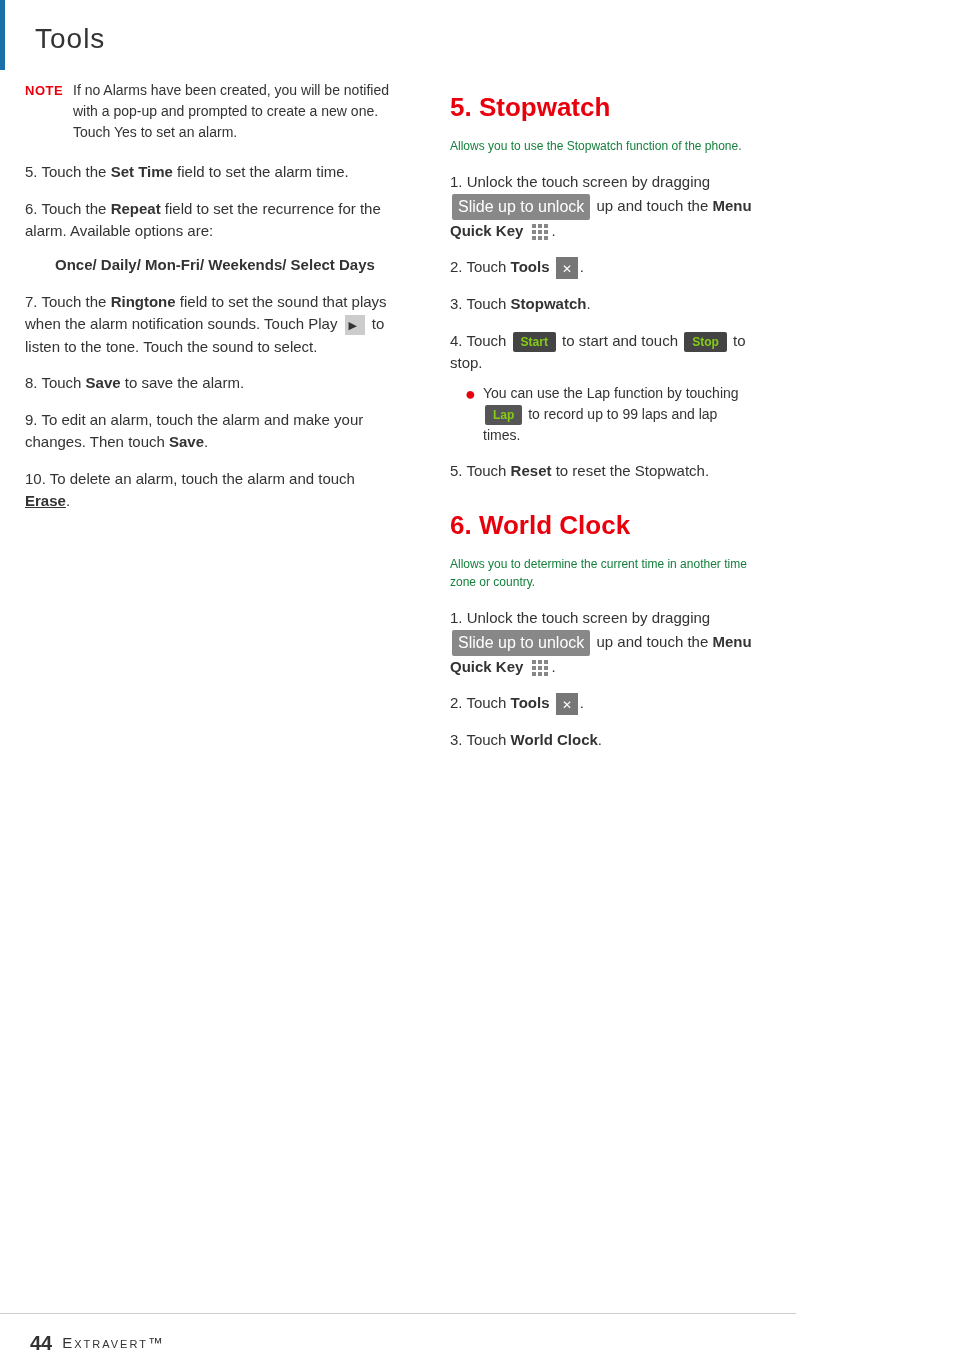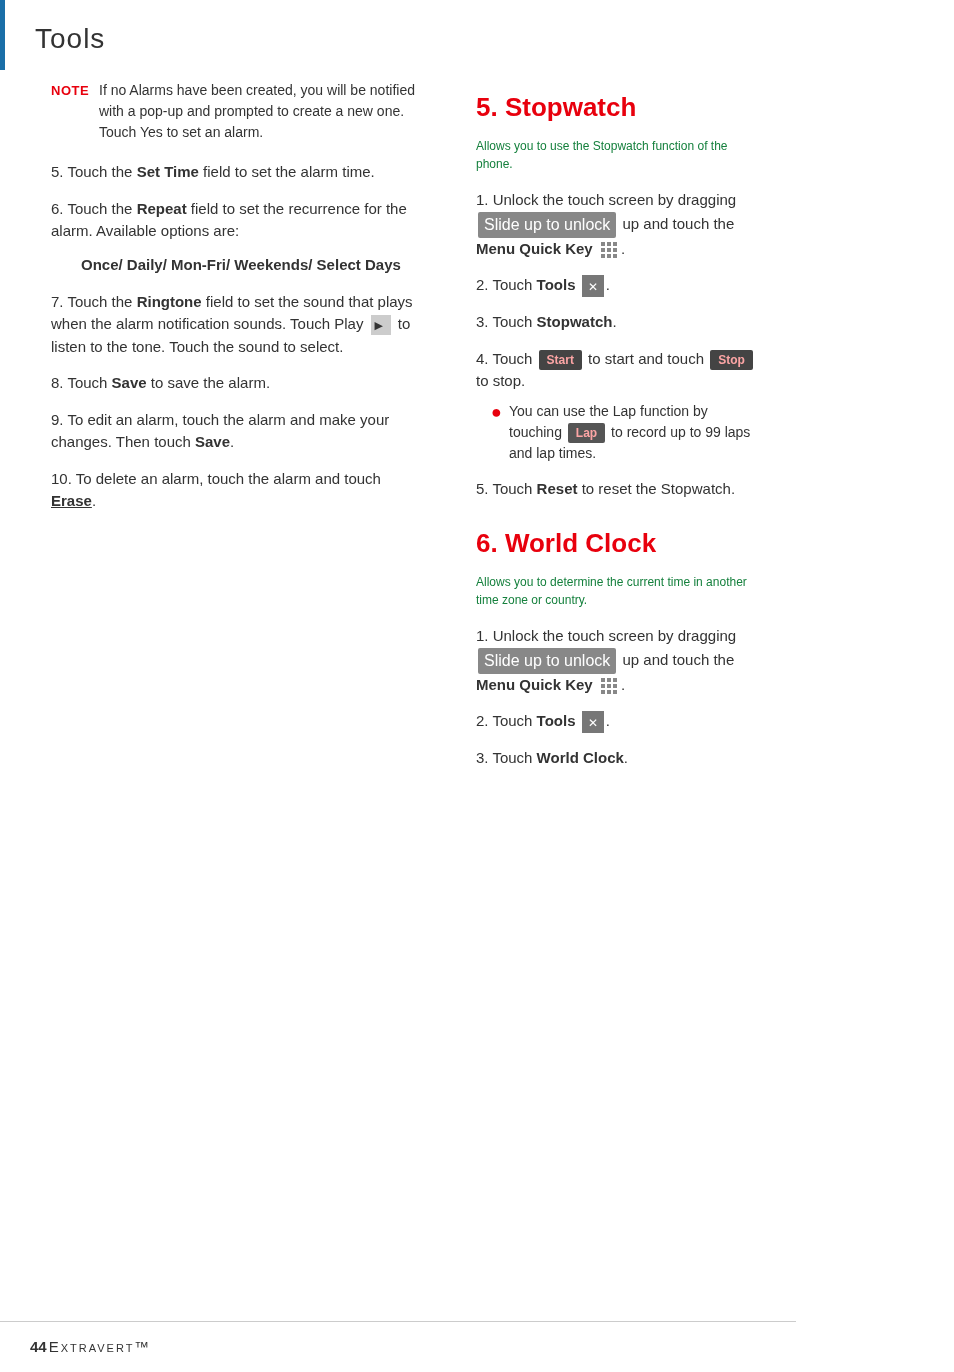--- a/index.html
+++ b/index.html
@@ -30,21 +30,21 @@
     .top-title {
       font-size: 28px;
       font-weight: 300;
       color: #333;
       letter-spacing: 1px;
     }
     
     .columns {
       display: flex;
       flex: 1;
-      padding: 0 20px 0 26px;
+      padding: 0 20px 0 0;
     }
     .col-left {
       width: 420px;
       padding: 0 20px 0 25px;
       flex-shrink: 0;
     }
     .col-right {
       flex: 1;
       padding: 0 20px 0 30px;
     }
@@ -97,21 +97,21 @@
     .section-desc {
       font-size: 12px;
       line-height: 1.5;
       color: #15803d;
       margin-bottom: 16px;
     }
     
     .btn-badge {
       display: inline-block;
       background: #555;
-      color: #fca5a5;
+      color: #84cc16;
       font-size: 12px;
       font-weight: 700;
       padding: 1px 8px;
       border-radius: 2px;
       margin: 0 2px;
       vertical-align: middle;
     }
     .btn-badge-start { background: #444; }
     .btn-badge-stop { background: #444; }
     .btn-badge-lap { background: #555; }
@@ -161,24 +161,24 @@
     }
     
     .footer {
       border-top: 1px solid #ccc;
       padding: 14px 30px;
       display: flex;
       align-items: center;
       margin-top: auto;
     }
     .footer-pagenum {
-      font-size: 15px;
-      font-weight: 700;
-      color: #333;
-      margin-right: 2px;
+      font-size: 20px;
+      font-weight: 700;
+      color: #333;
+      margin-right: 10px;
     }
     .footer-brand {
       font-size: 15px;
       font-variant: small-caps;
       color: #333;
       letter-spacing: 2px;
     }
     
     .rc-list-item {
       margin-bottom: 14px;

